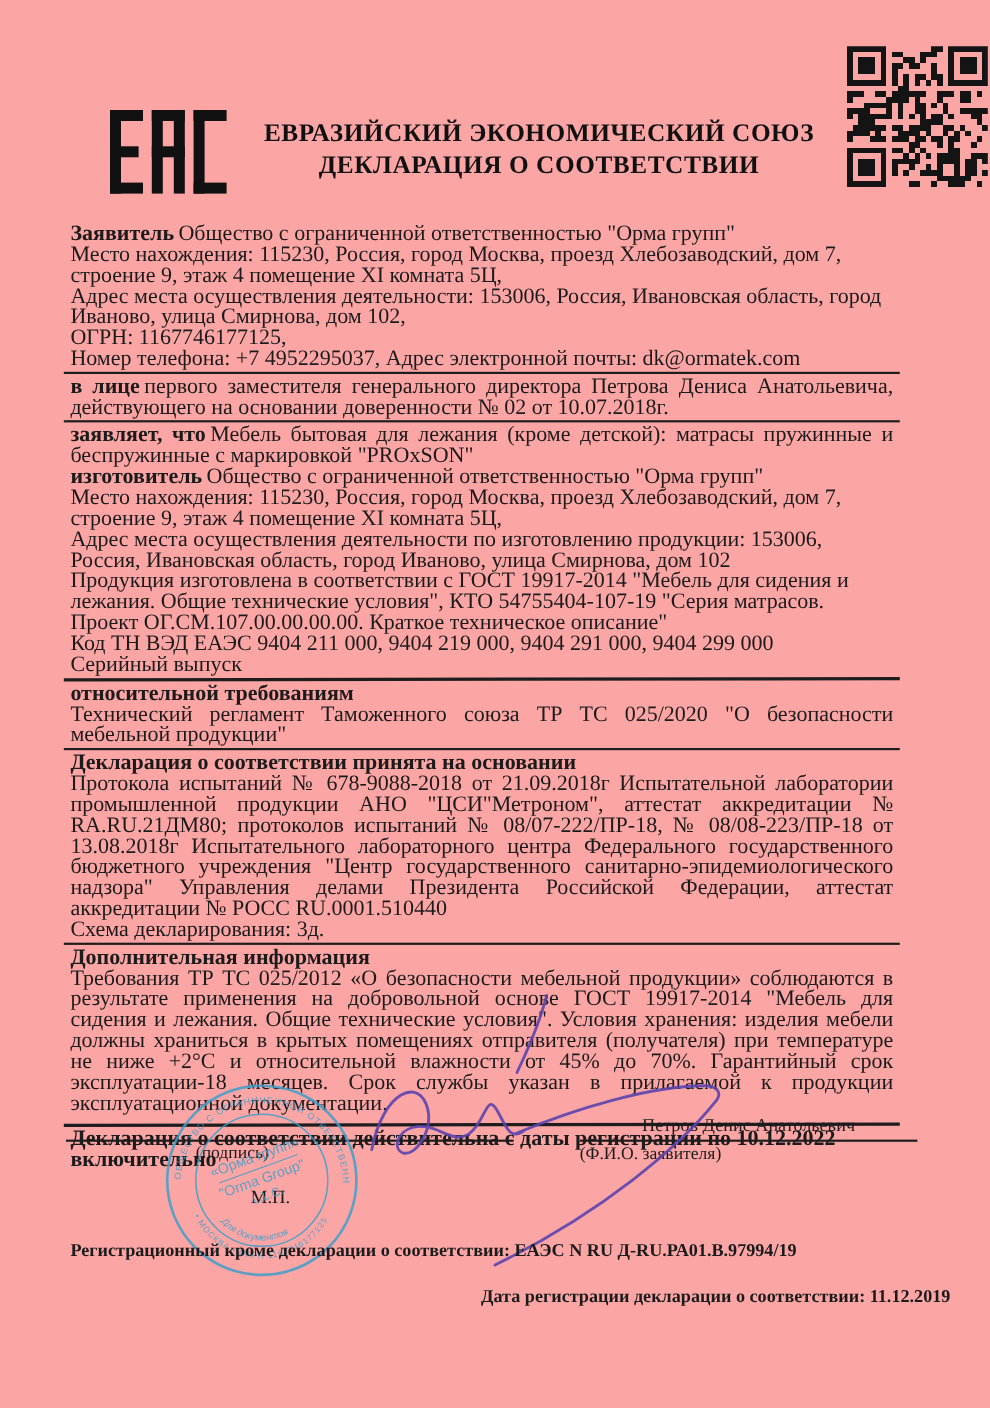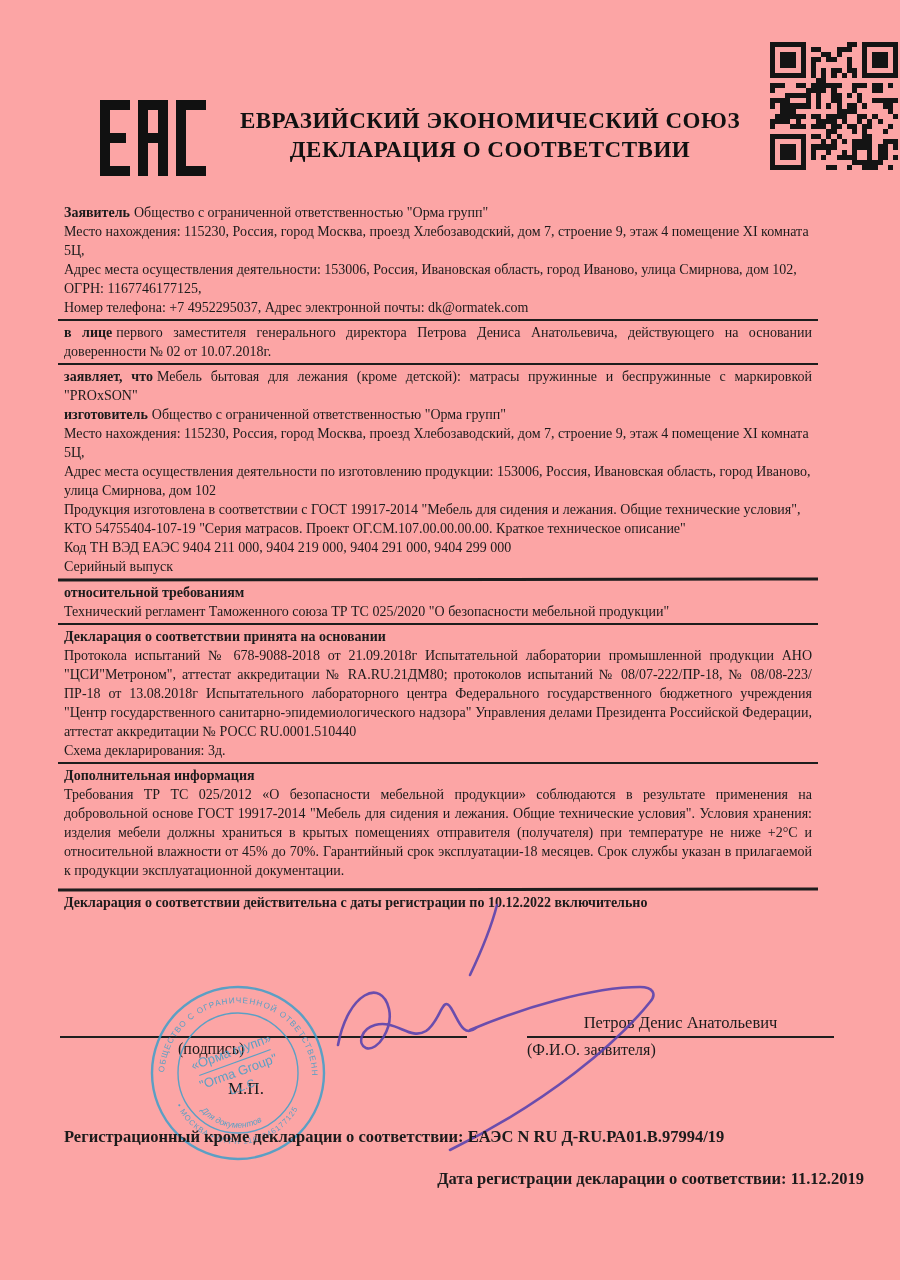--- a/index.html
+++ b/index.html
@@ -8,21 +8,21 @@
     background:#fca5a5;overflow:hidden;
     font-family:"Liberation Serif","DejaVu Serif",serif;
     color:#1b1b1b;
   }
   
   .eac-logo{position:absolute;left:100px;top:98px;width:110px;height:80px;}
   .title{position:absolute;left:180px;top:106px;width:620px;text-align:center;
     font-weight:bold;font-size:23px;line-height:29px;letter-spacing:.5px;color:#111;}
   .qr{position:absolute;left:770px;top:42px;width:128px;height:128px;}
   
-  .doc{position:absolute;left:64px;top:203px;width:748px;font-size:14px;line-height:19px;}
+  .doc{position:absolute;left:64px;top:203px;width:748px;font-size:20px;line-height:19px;}
   .doc p{margin:0;}
   .just{text-align:justify;text-align-last:left;}
   .lead{font-weight:bold;margin-right:4px;}
   .hd{font-weight:bold;}
   .hr{border-top:2px solid #1d1d1d;margin:2px -6px 2px -6px;}
   .hr.thick{border-top-width:3px;transform:rotate(-0.08deg);}
   .validity{font-weight:bold;margin-top:3px;}
   
   .sigline{position:absolute;border-top:2px solid #1e1e1e;}
   .sig-left{left:60px;top:1036px;width:407px;}

